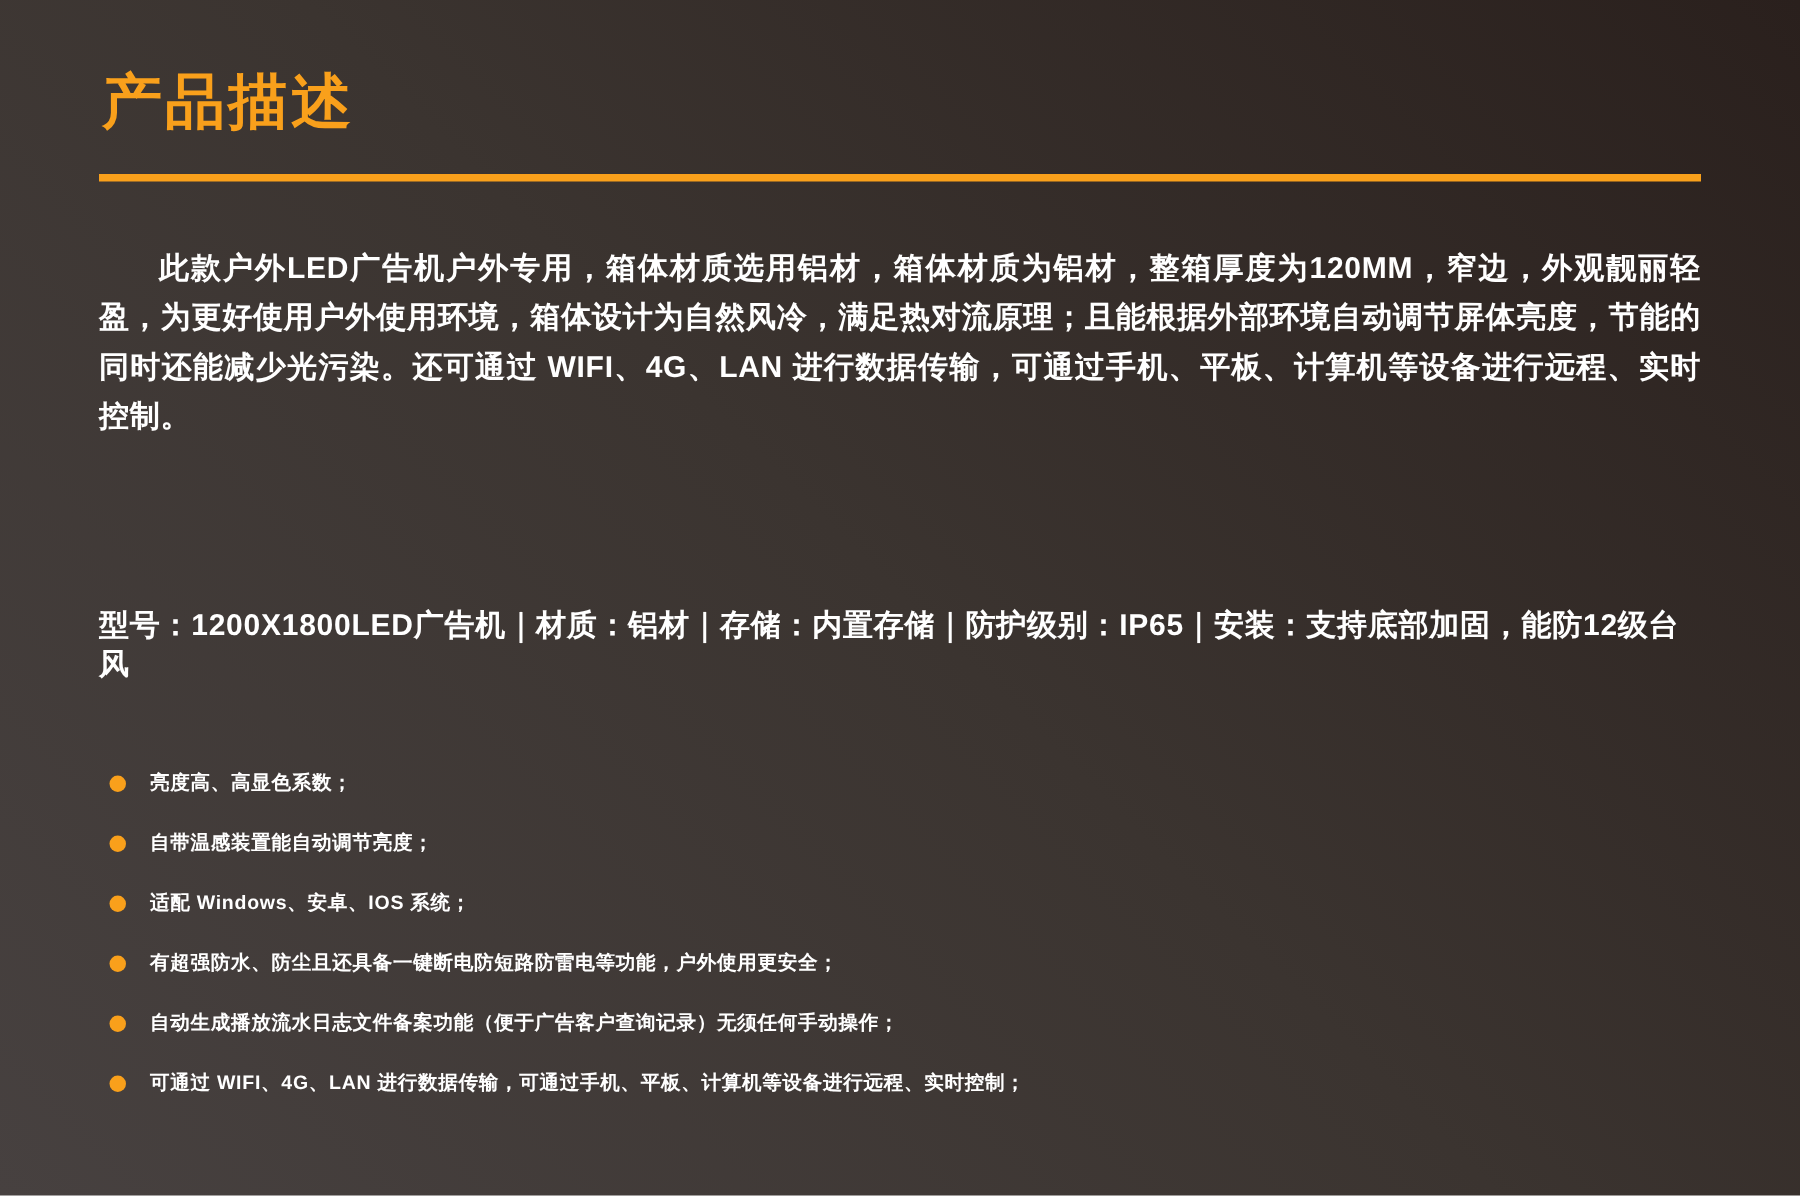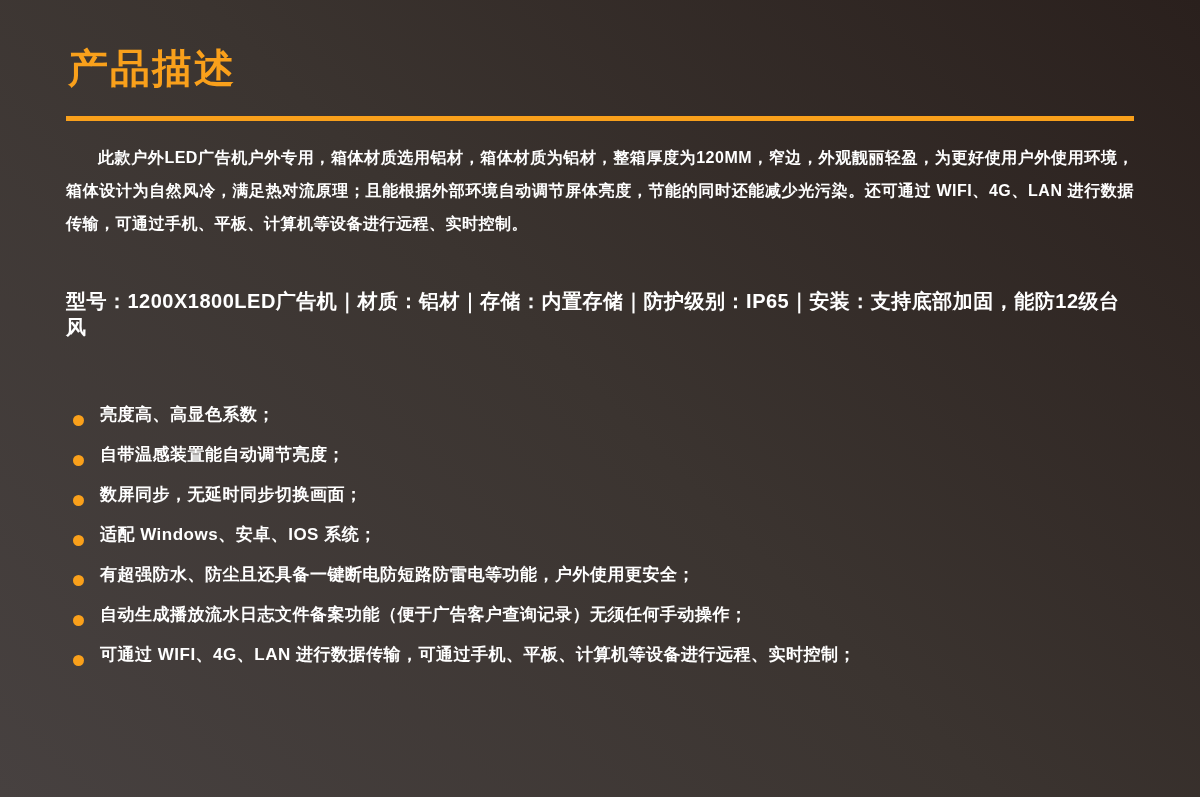--- a/index.html
+++ b/index.html
@@ -31,46 +31,46 @@
     color:var(--accent);
   }
   .title-rule{
     margin-top:26px;
     height:5px;
     width:100%;
     background:var(--accent);
     border:none;
   }
   .intro{
-    margin-top:20px;
-    font-size:16px;
+    margin-top:42px;
+    font-size:20px;
     line-height:33px;
     font-weight:600;
     letter-spacing:0.5px;
     text-align:justify;
     text-indent:2em;
     color:var(--text);
   }
   .specs{
-    margin-top:48px;
+    margin-top:109px;
     font-size:20px;
     line-height:26px;
     font-weight:600;
     letter-spacing:0.5px;
     color:var(--text);
   }
   .features{
     margin-top:46px;
     list-style:none;
   }
   .feature-item{
     display:flex;
-    align-items:flex-end;
+    align-items:center;
     height:40px;
-    font-size:17px;
+    font-size:13px;
     font-weight:600;
     letter-spacing:0.5px;
   }
   .bullet{
     flex:0 0 auto;
     width:11px;
     height:11px;
     margin:0 16px 0 7px;
     border-radius:50%;
     background:var(--accent);
@@ -96,24 +96,20 @@
     <li class="feature-item">
       <span class="bullet"></span>
       <span class="feature-text">亮度高、高显色系数；</span>
     </li>
     <li class="feature-item">
       <span class="bullet"></span>
       <span class="feature-text">自带温感装置能自动调节亮度；</span>
     </li>
     <li class="feature-item">
       <span class="bullet"></span>
-      <span class="feature-text">数屏同步，无延时同步切换画面；</span>
-    </li>
-    <li class="feature-item">
-      <span class="bullet"></span>
       <span class="feature-text">适配 Windows、安卓、IOS 系统；</span>
     </li>
     <li class="feature-item">
       <span class="bullet"></span>
       <span class="feature-text">有超强防水、防尘且还具备一键断电防短路防雷电等功能，户外使用更安全；</span>
     </li>
     <li class="feature-item">
       <span class="bullet"></span>
       <span class="feature-text">自动生成播放流水日志文件备案功能（便于广告客户查询记录）无须任何手动操作；</span>
     </li>

